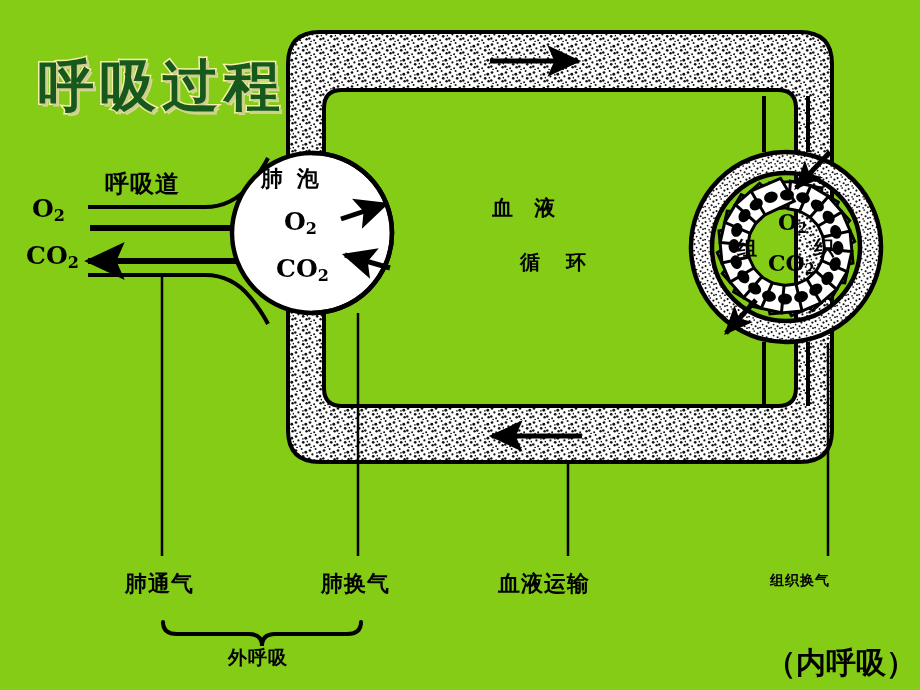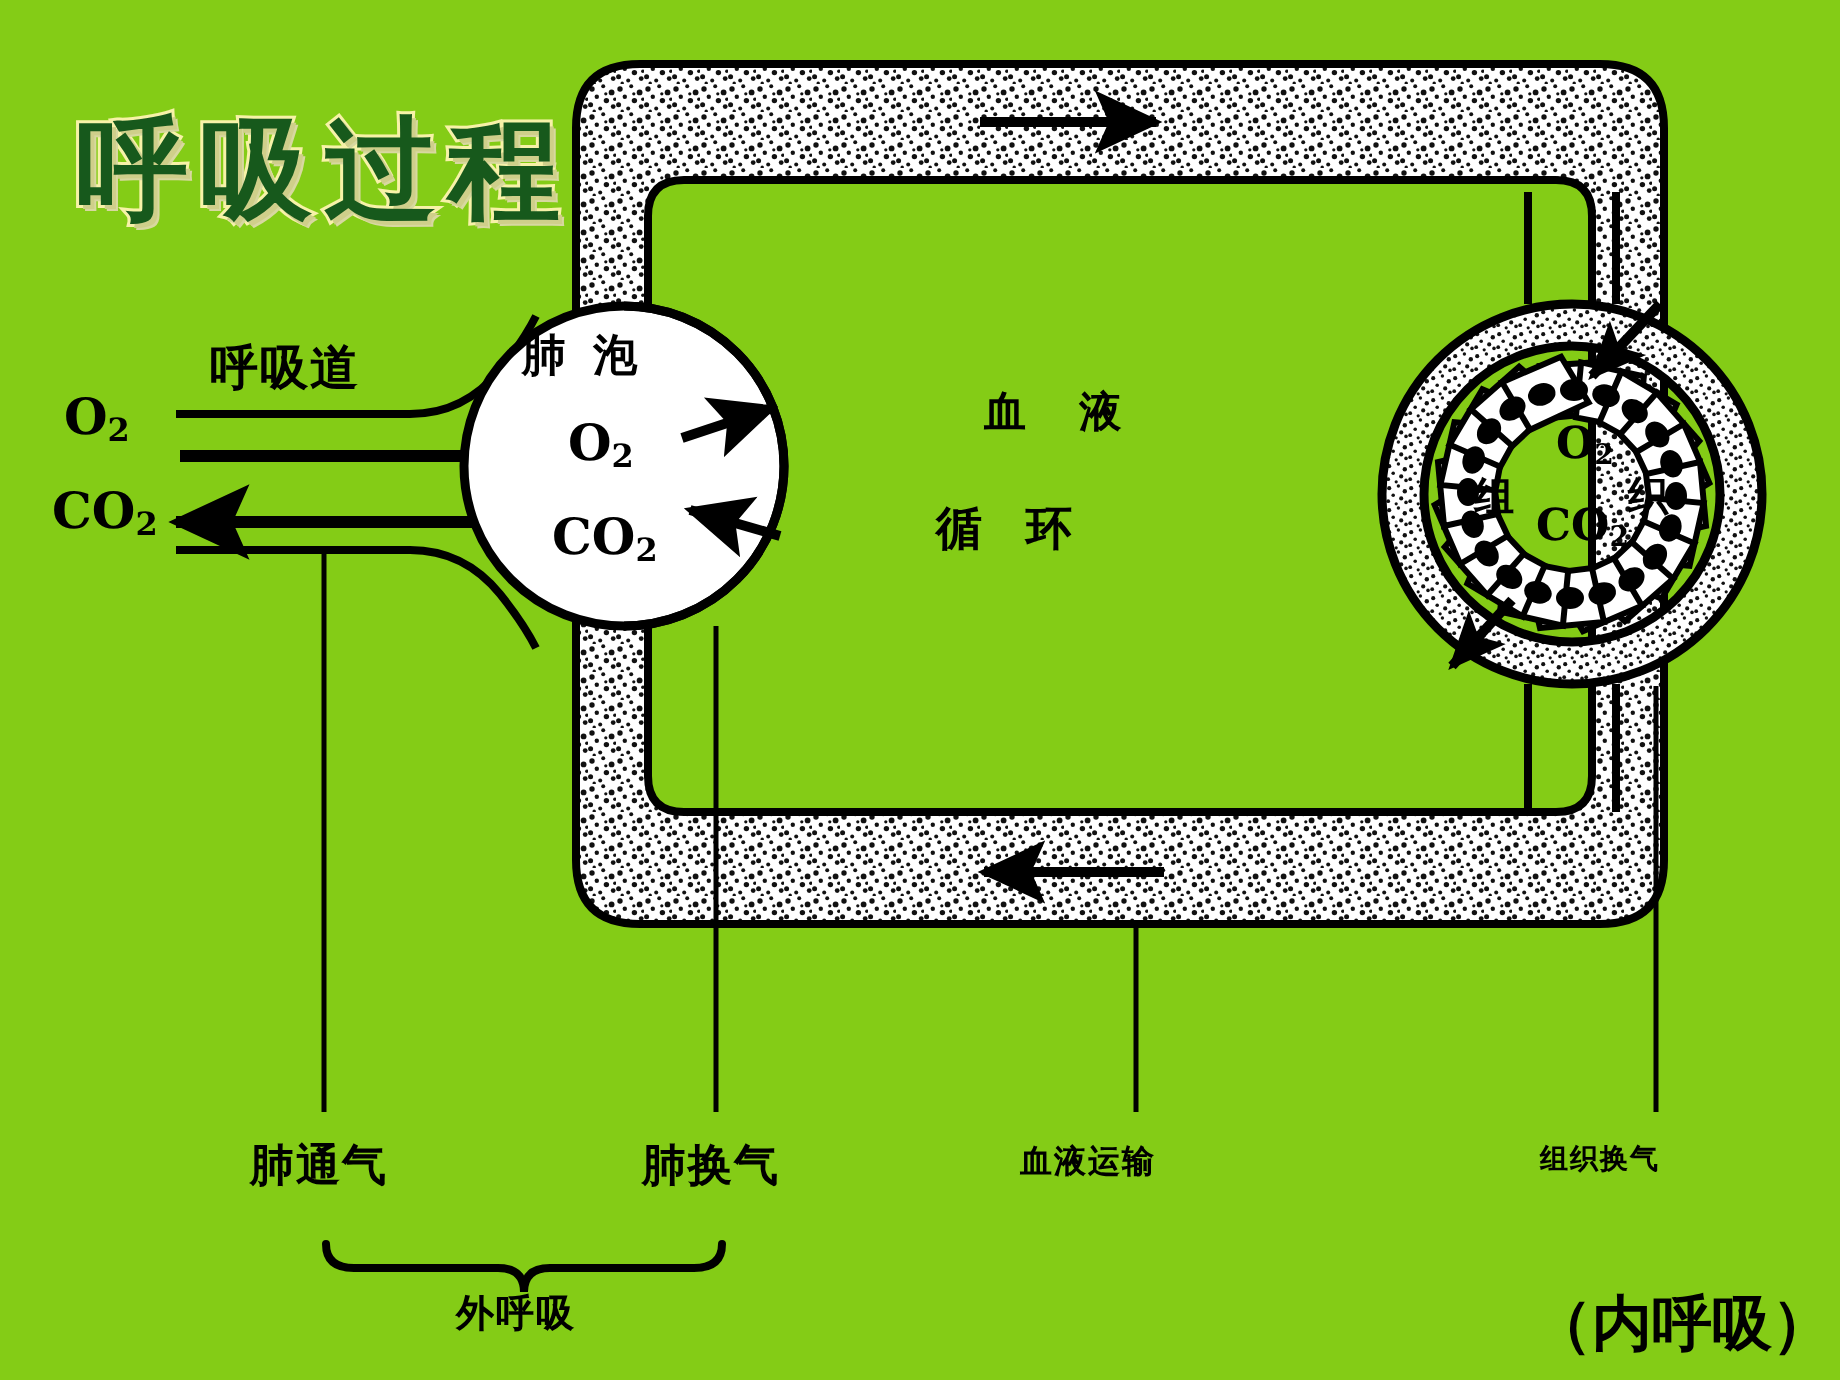--- a/index.html
+++ b/index.html
@@ -329,33 +329,33 @@
   <div class="lbl cjk" style="left:105px; top:172px; font-size:24px; letter-spacing:1px;">呼吸道</div>
 
   <div class="lbl cjk" style="left:261px; top:168px; font-size:22px; letter-spacing:3px;">肺 泡</div>
   <div class="lbl gas" style="left:284px; top:209px;">
     <span>O</span><sub>2</sub>
   </div>
   <div class="lbl gas" style="left:276px; top:256px;">
     <span>CO</span><sub>2</sub>
   </div>
 
-  <div class="lbl cjk" style="left:492px; top:198px; font-size:21px; letter-spacing:7px;font-family:Liberation Mono, monospace;">血 液</div>
-  <div class="lbl cjk" style="left:468px; top:254px; font-size:23px; letter-spacing:7px;">循 环</div>
+  <div class="lbl cjk" style="left:492px; top:198px; font-size:21px; letter-spacing:7px;">血 液</div>
+  <div class="lbl cjk" style="left:520px; top:254px; font-size:20px; letter-spacing:7px;font-family:Liberation Mono, monospace;">循 环</div>
 
   <div class="lbl cjk" style="left:737px; top:238px; font-size:20px;">组</div>
   <div class="lbl cjk" style="left:814px; top:238px; font-size:20px;">织</div>
   <div class="lbl gas" style="left:778px; top:211px; font-size:22px;">
     <span>O</span><sub>2</sub>
   </div>
   <div class="lbl gas" style="left:768px; top:252px; font-size:22px;">
     <span>CO</span><sub>2</sub>
   </div>
 
   <div class="lbl cjk" style="left:125px; top:573px; font-size:22px; letter-spacing:1px;">肺通气</div>
   <div class="lbl cjk" style="left:321px; top:573px; font-size:22px; letter-spacing:1px;">肺换气</div>
-  <div class="lbl cjk" style="left:510px; top:573px; font-size:16px; letter-spacing:1px;">血液运输</div>
+  <div class="lbl cjk" style="left:498px; top:573px; font-size:22px; letter-spacing:1px;">血液运输</div>
   <div class="lbl cjk" style="left:770px; top:573px; font-size:14px; letter-spacing:1px;">组织换气</div>
 
   <div class="lbl cjk" style="left:228px; top:648px; font-size:19px; letter-spacing:1px;">外呼吸</div>
   <div class="lbl cjk" style="left:766px; top:648px; font-size:30px; letter-spacing:0px;">（内呼吸）</div>
 
 </div>
 
 </body></html>

